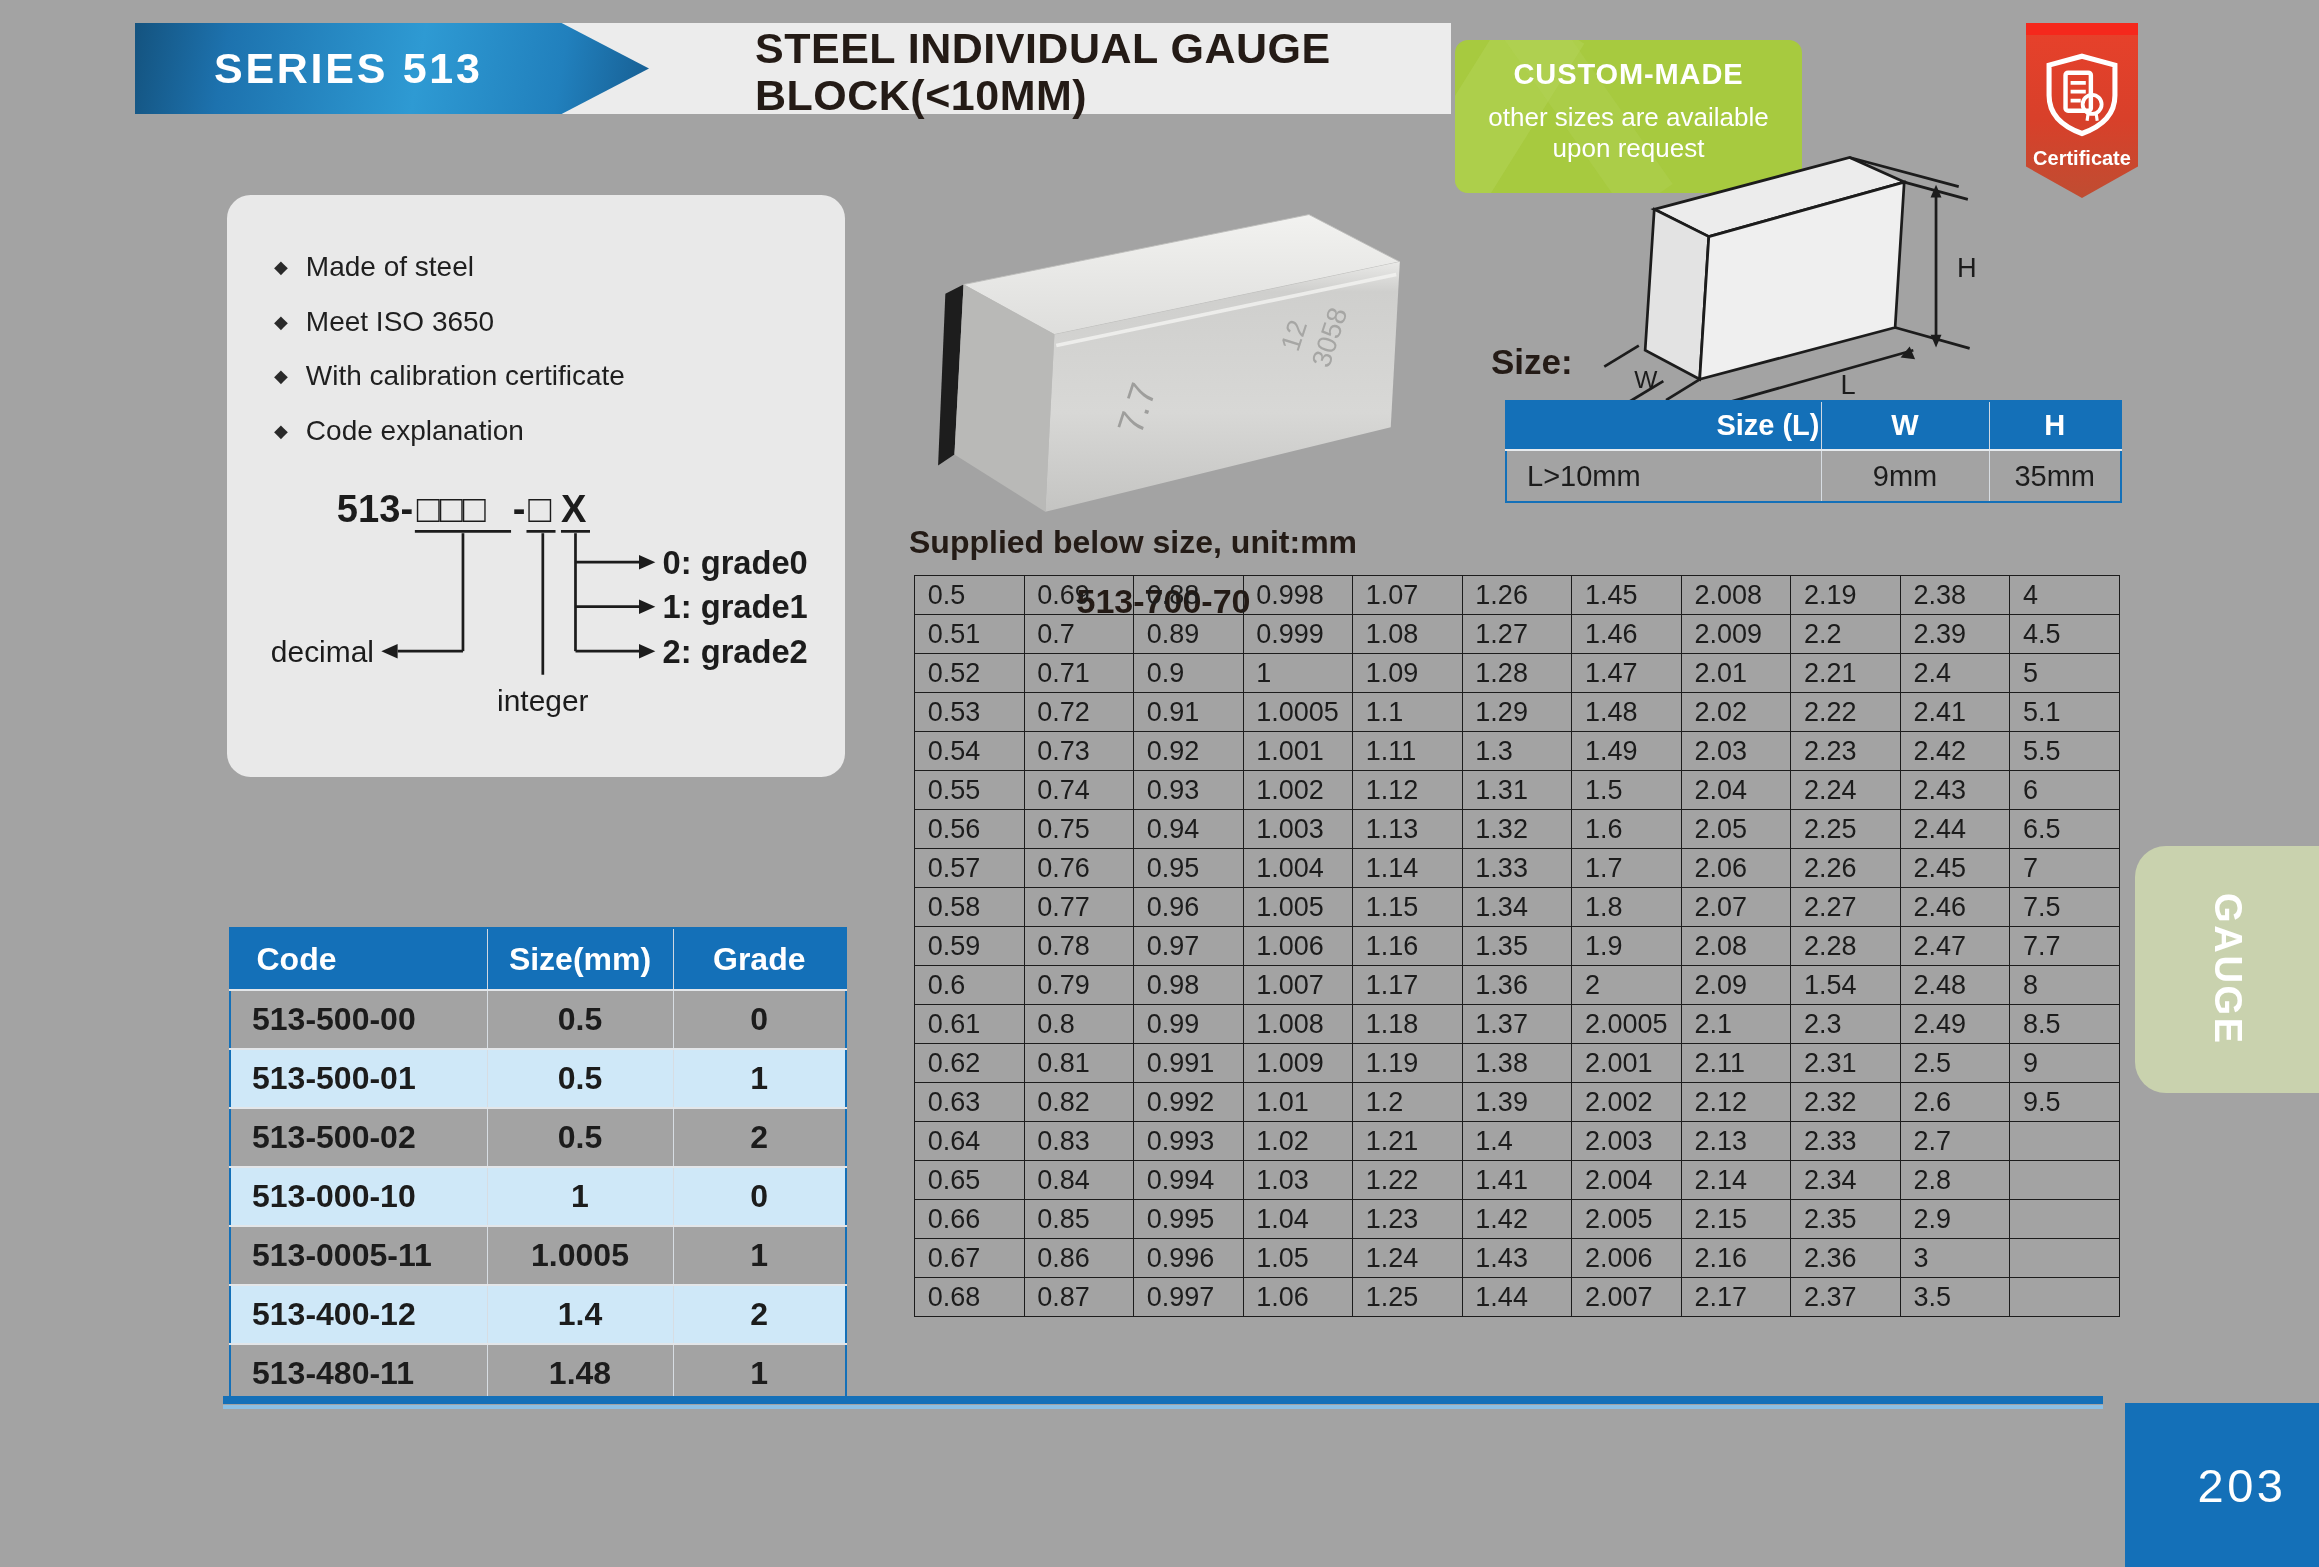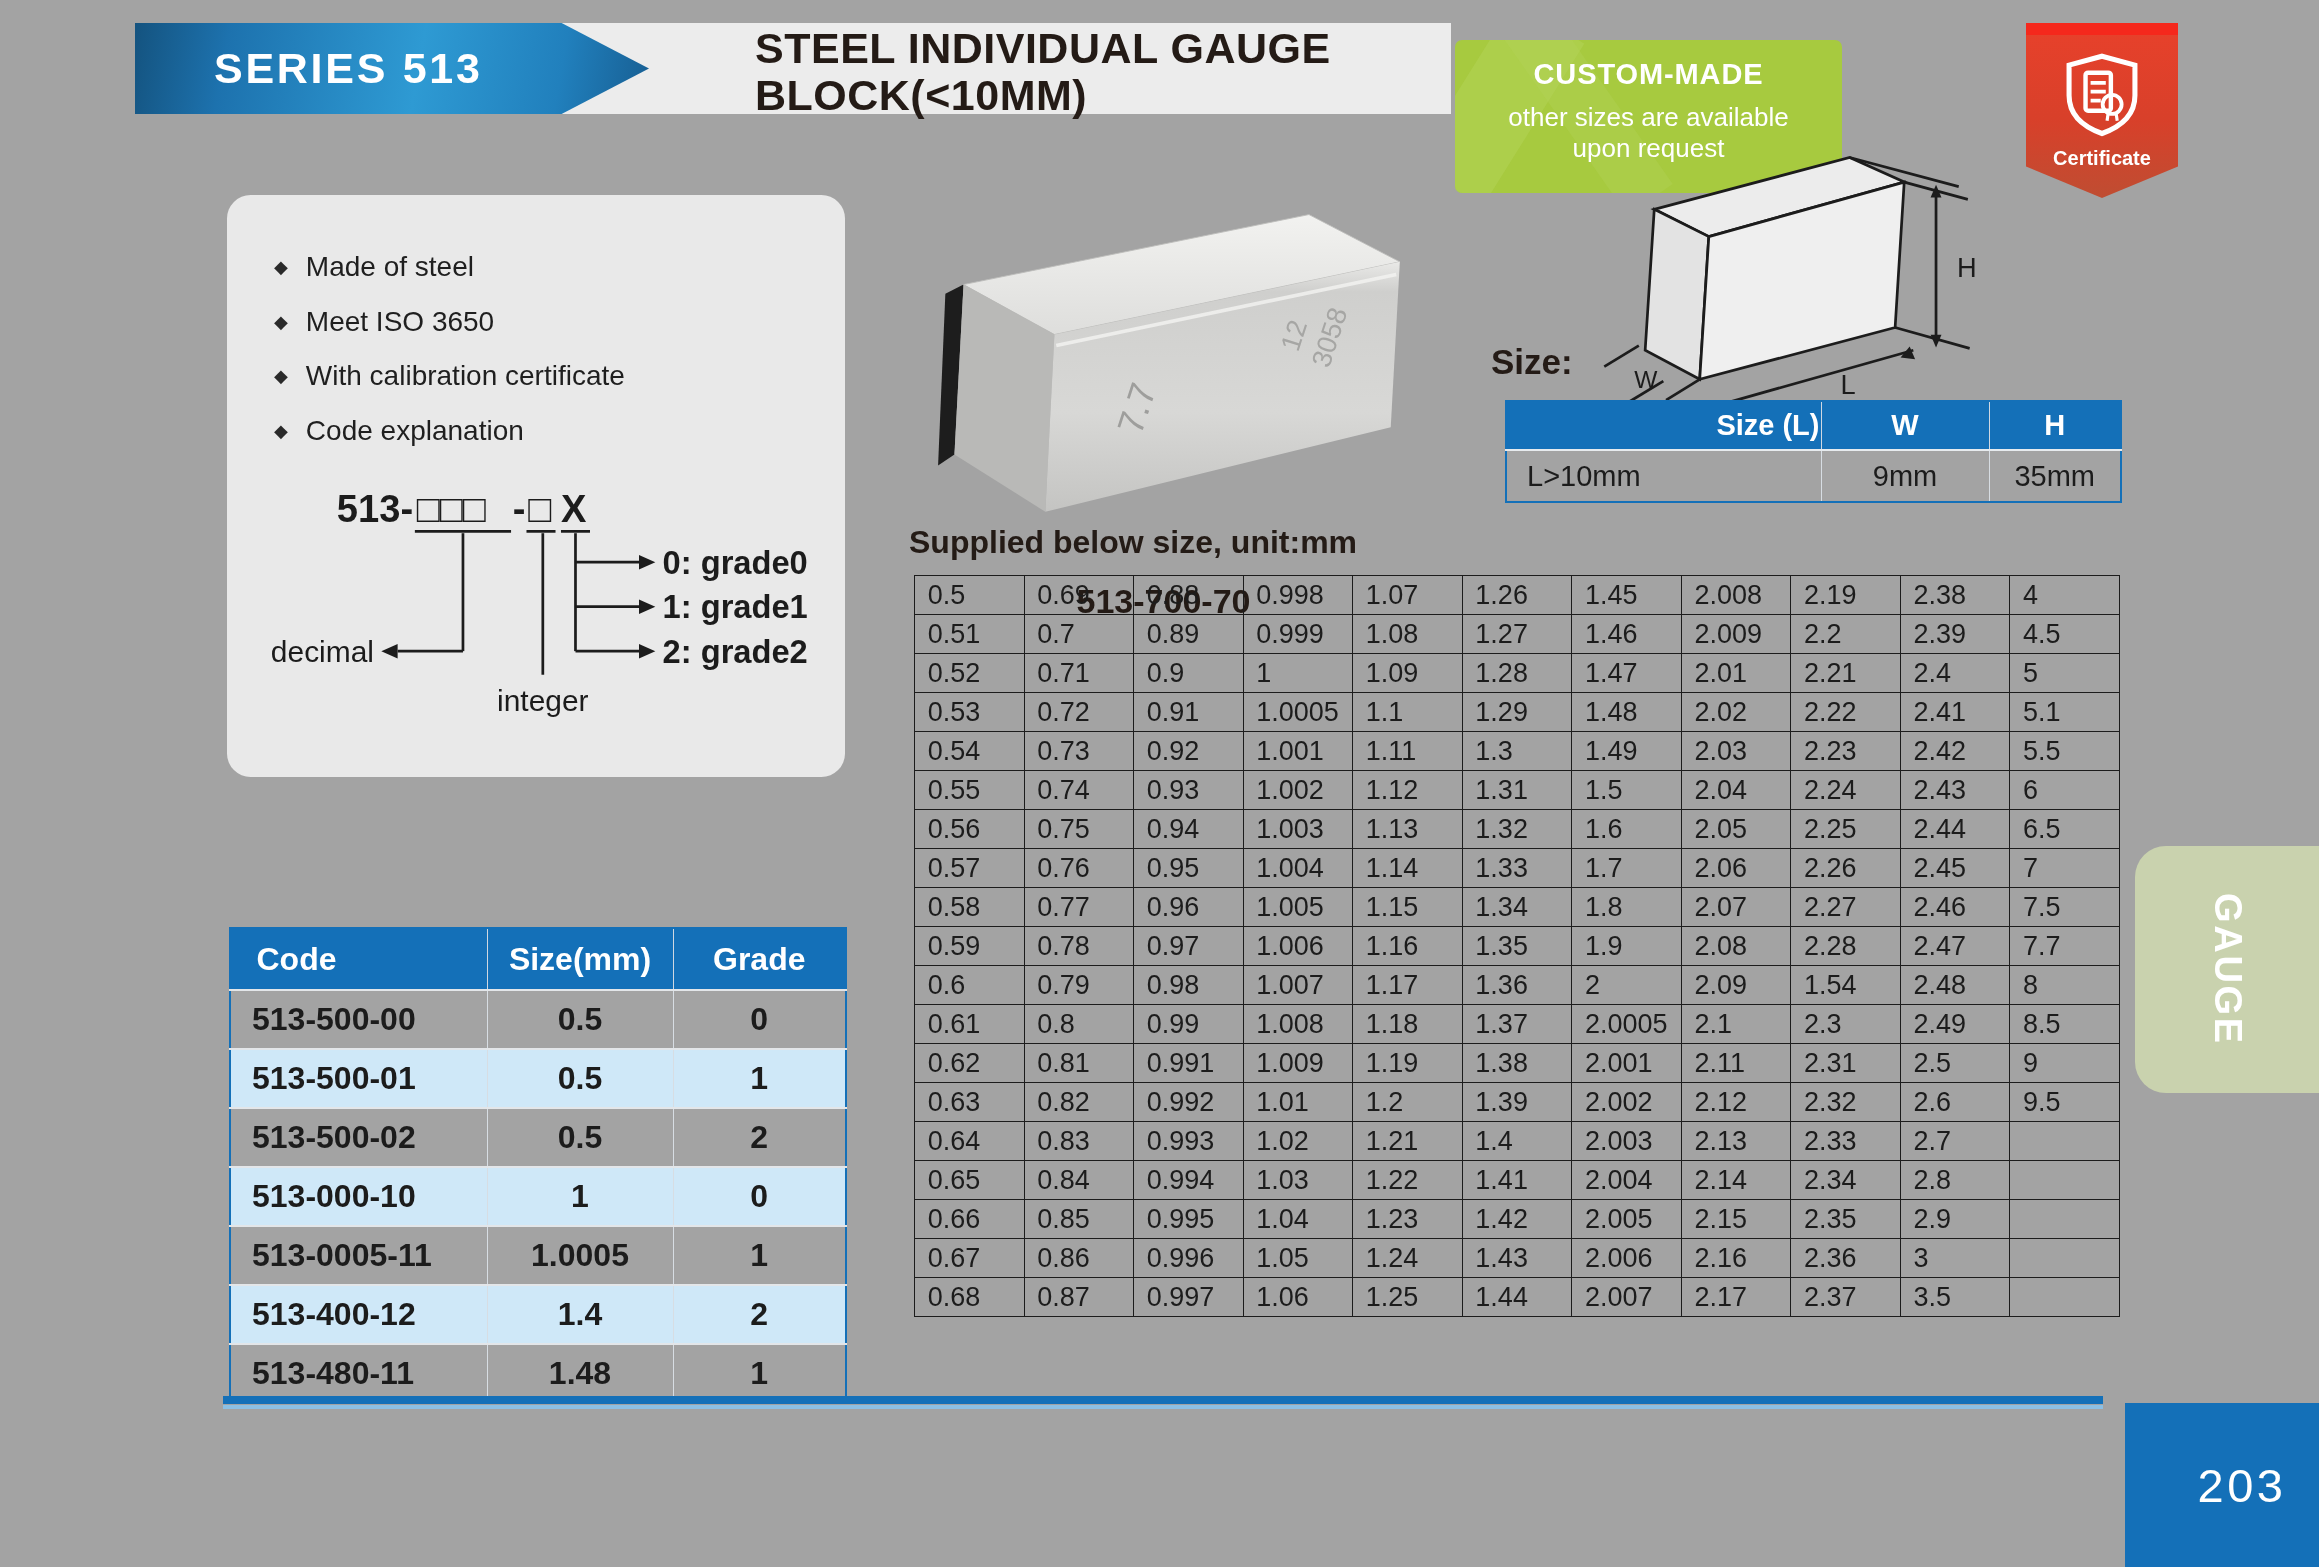--- a/index.html
+++ b/index.html
@@ -11,31 +11,31 @@
   .series-banner{position:absolute;left:135px;top:23px;width:514px;height:91px;
       background:linear-gradient(100deg,#14537f 0%,#1d72ae 18%,#2e9ad3 55%,#2180bd 82%,#175e92 100%);
       clip-path:polygon(0 0,83% 0,100% 50%,83% 100%,0 100%);
       display:flex;align-items:center;}
   .series-banner span{display:block;width:83%;text-align:center;color:#fff;font-weight:bold;
       font-size:43px;letter-spacing:2.7px;}
   .page-title{position:absolute;left:755px;top:24.5px;font-weight:bold;font-size:43px;line-height:1.1;
       color:#241b16;letter-spacing:0.5px;}
 
   
-  .custom-badge{position:absolute;left:1455px;top:40px;width:387px;height:153px;border-radius:7px;
+  .custom-badge{position:absolute;left:1455px;top:40px;width:347px;height:153px;border-radius:13px;
       background:#a7ca3f;overflow:hidden;color:#fff;text-align:center;}
   .custom-badge .deco1,.custom-badge .deco2{position:absolute;background:#b6d45c;opacity:.45;}
   .custom-badge .deco1{width:82px;height:236px;left:-9px;top:-36px;transform:rotate(32deg);}
   .custom-badge .deco2{width:55px;height:236px;left:100px;top:-55px;transform:rotate(-35deg);opacity:.3;}
   .custom-badge .cb-title{position:relative;margin-top:18px;font-size:29px;font-weight:bold;letter-spacing:0.9px;}
   .custom-badge .cb-line{position:relative;font-size:26px;line-height:1.2;}
   .custom-badge .cb-line.first{margin-top:11px;}
 
   
-  .cert-badge{position:absolute;left:2026px;top:23px;width:152px;height:175px;
+  .cert-badge{position:absolute;left:2026px;top:23px;width:112px;height:175px;
       background:linear-gradient(180deg,#e8412b 0%,#d8402a 55%,#bf4d32 100%);
       clip-path:polygon(0 0,100% 0,100% 82%,50% 100%,0 82%);}
   .cert-badge .cert-top{position:absolute;left:0;top:0;width:100%;height:11.8px;background:#f5281c;}
   .cert-badge svg{position:absolute;left:50%;top:29px;transform:translateX(-50%);}
   .cert-badge .cert-label{position:absolute;left:0;top:124px;width:100%;text-align:center;
       color:#fff;font-weight:bold;font-size:20px;}
 
   
   .features-box{position:absolute;left:227px;top:195px;width:618px;height:582px;background:#e9e9e9;border-radius:23.6px;}
   .feature-item{position:absolute;left:47px;display:flex;align-items:center;font-size:28px;color:#1f1f1f;}

